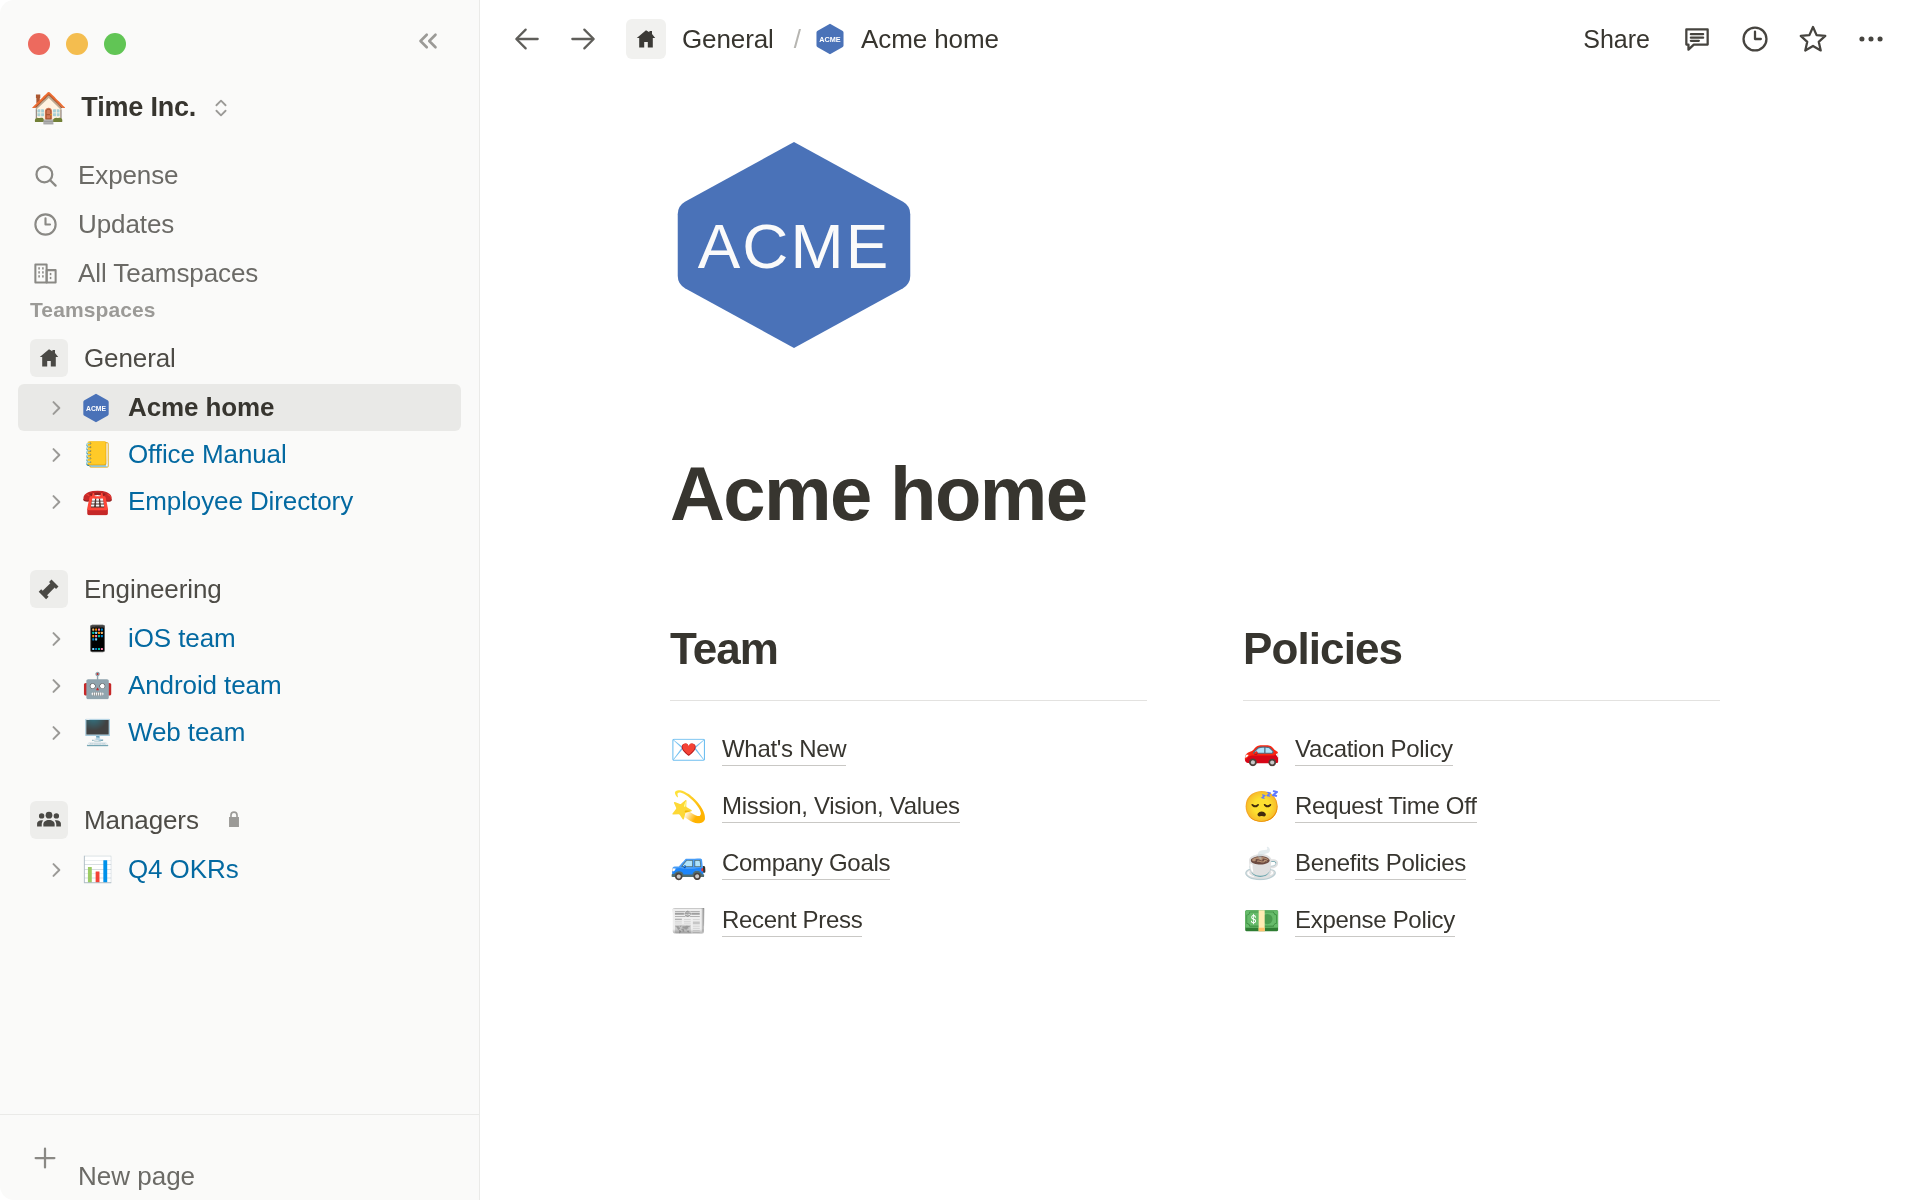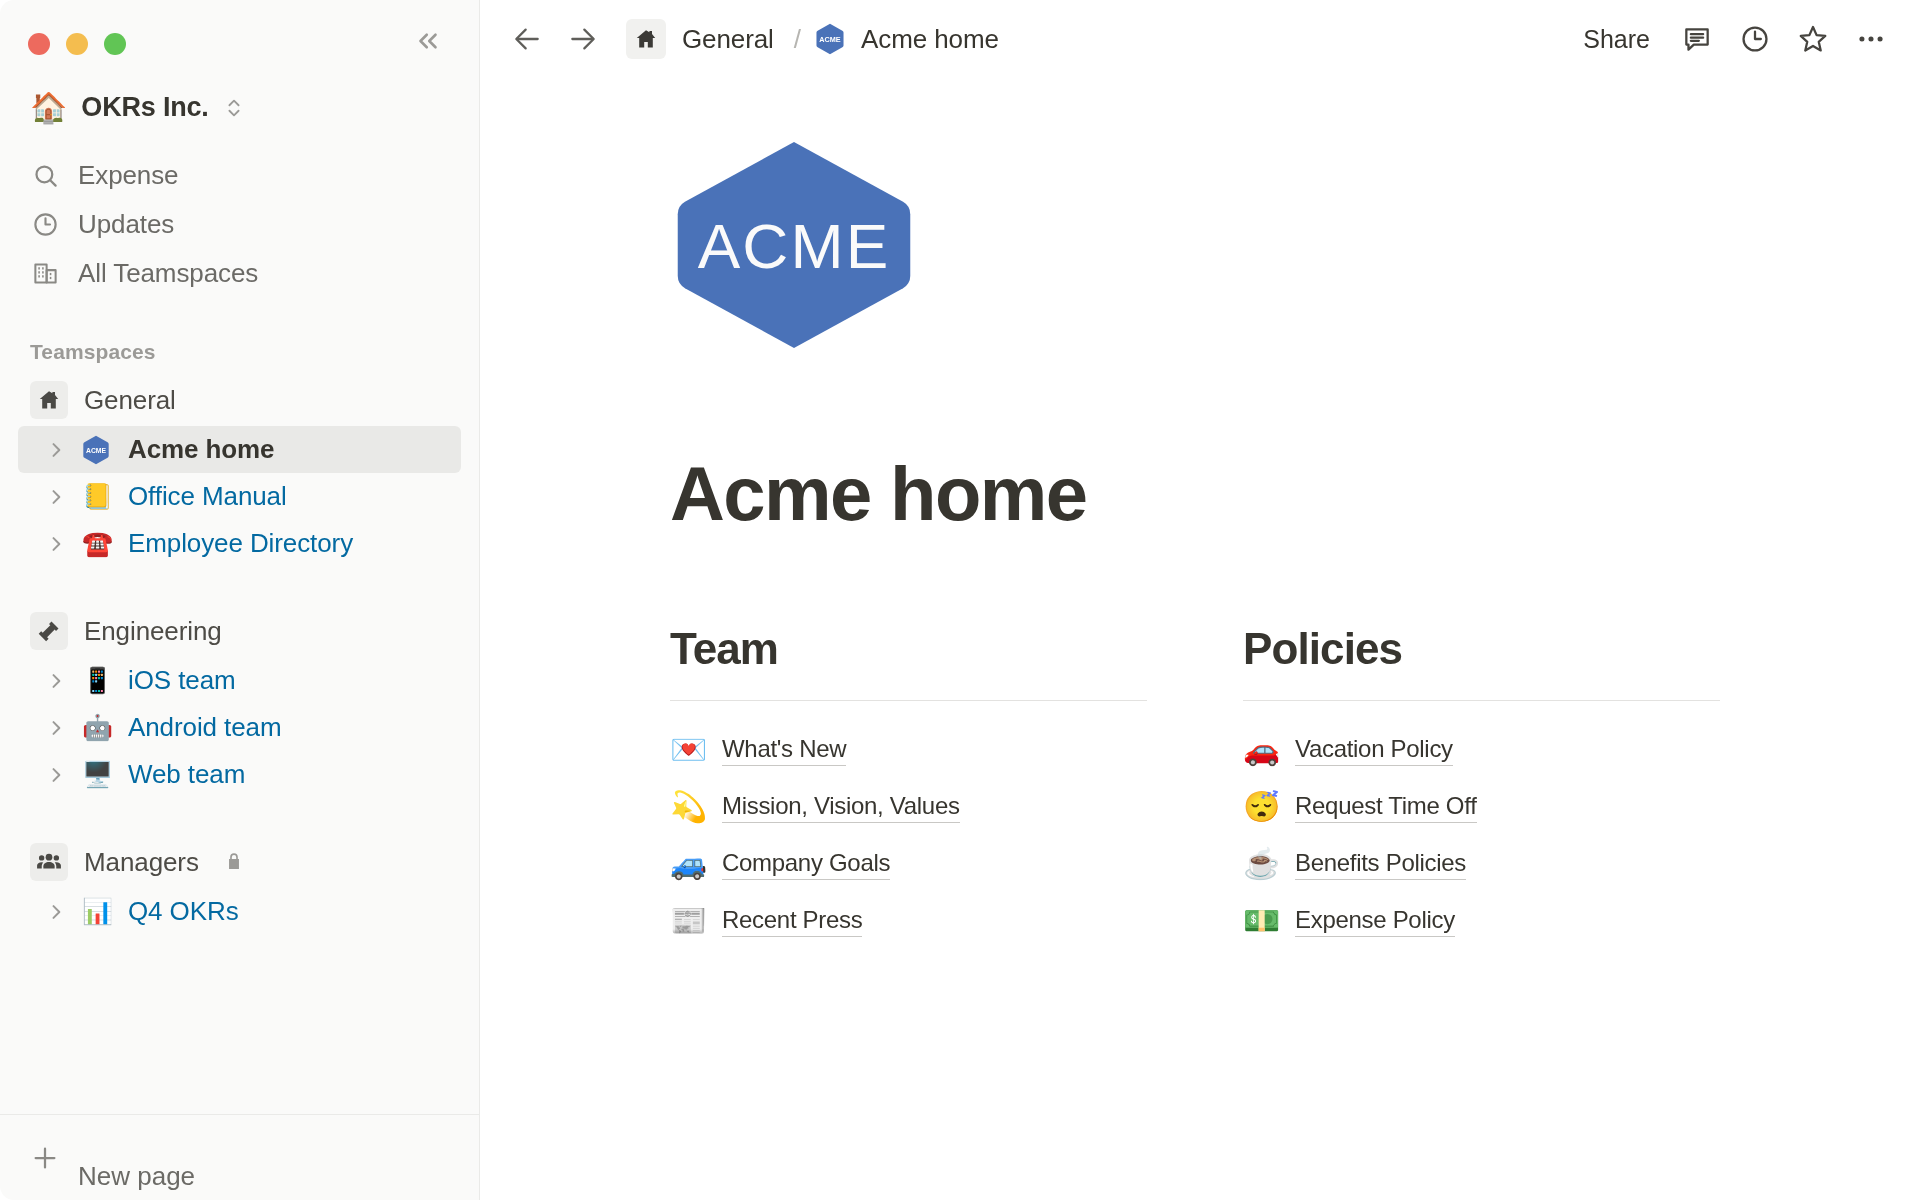--- a/index.html
+++ b/index.html
@@ -98,21 +98,20 @@
     font-size: 26px;
     color: #6B6A66;
     letter-spacing: -0.1px;
   }
 
   .section-label {
     font-size: 21px;
     color: #9B9A97;
     font-weight: bold;
     padding: 0 0 0 30px;
-    margin-top: 42px;
     margin-bottom: 10px;
     letter-spacing: 0.1px;
   }
 
   .ts-header {
     display: flex;
     align-items: center;
     gap: 16px;
     padding: 7px 12px;
     margin: 0 18px;
@@ -318,21 +317,21 @@
 
     <div class="collapse-btn">
       <svg width="30" height="30" viewBox="0 0 24 24" fill="none" stroke="currentColor" stroke-width="2.1" stroke-linecap="round" stroke-linejoin="round">
         <polyline points="11 17 6 12 11 7"></polyline>
         <polyline points="18 17 13 12 18 7"></polyline>
       </svg>
     </div>
 
     <div class="workspace-row">
       <span class="ws-emoji">🏠</span>
-      <span class="ws-name">OKRs Inc.</span>
+      <span class="ws-name">Time Inc.</span>
       <span class="ws-chevrons">
         <svg width="22" height="22" viewBox="0 0 24 24" fill="none" stroke="#9B9A97" stroke-width="2" stroke-linecap="round" stroke-linejoin="round">
           <polyline points="7 9 12 4 17 9"></polyline>
           <polyline points="7 15 12 20 17 15"></polyline>
         </svg>
       </span>
     </div>
 
     <nav class="nav-list">
 

